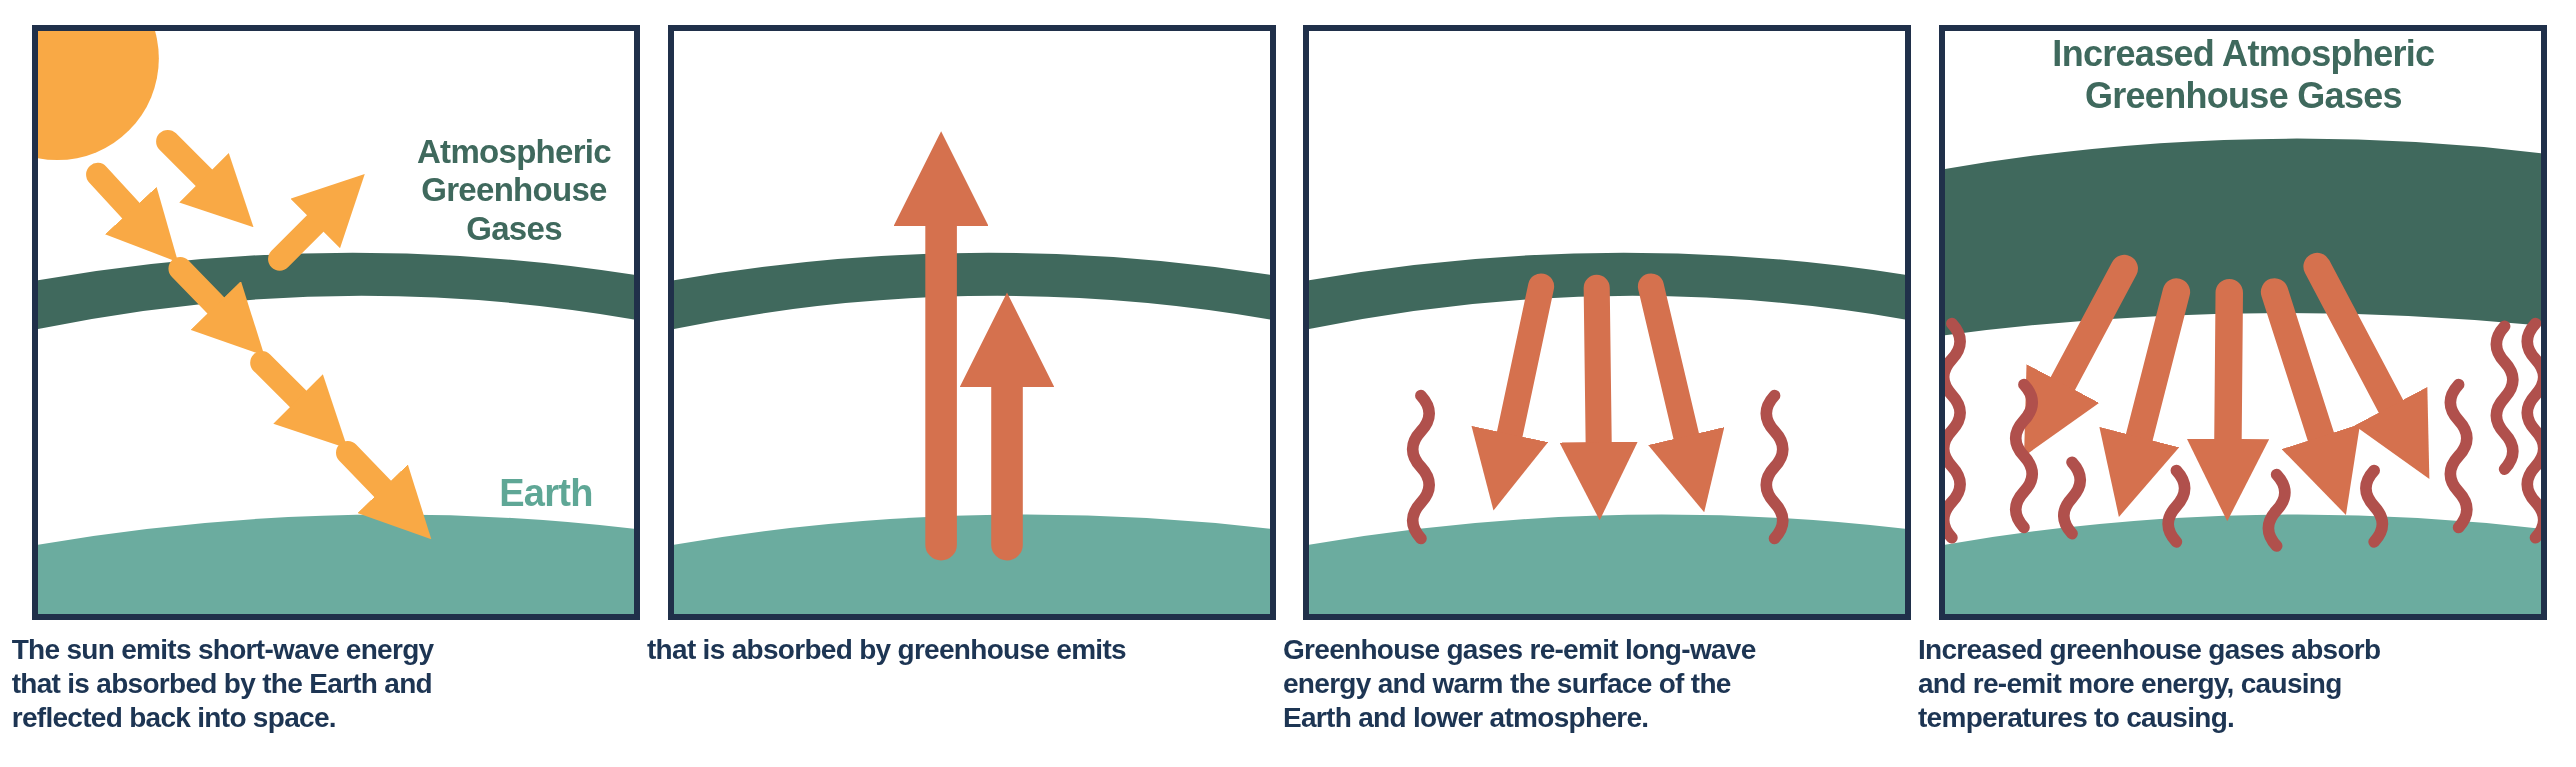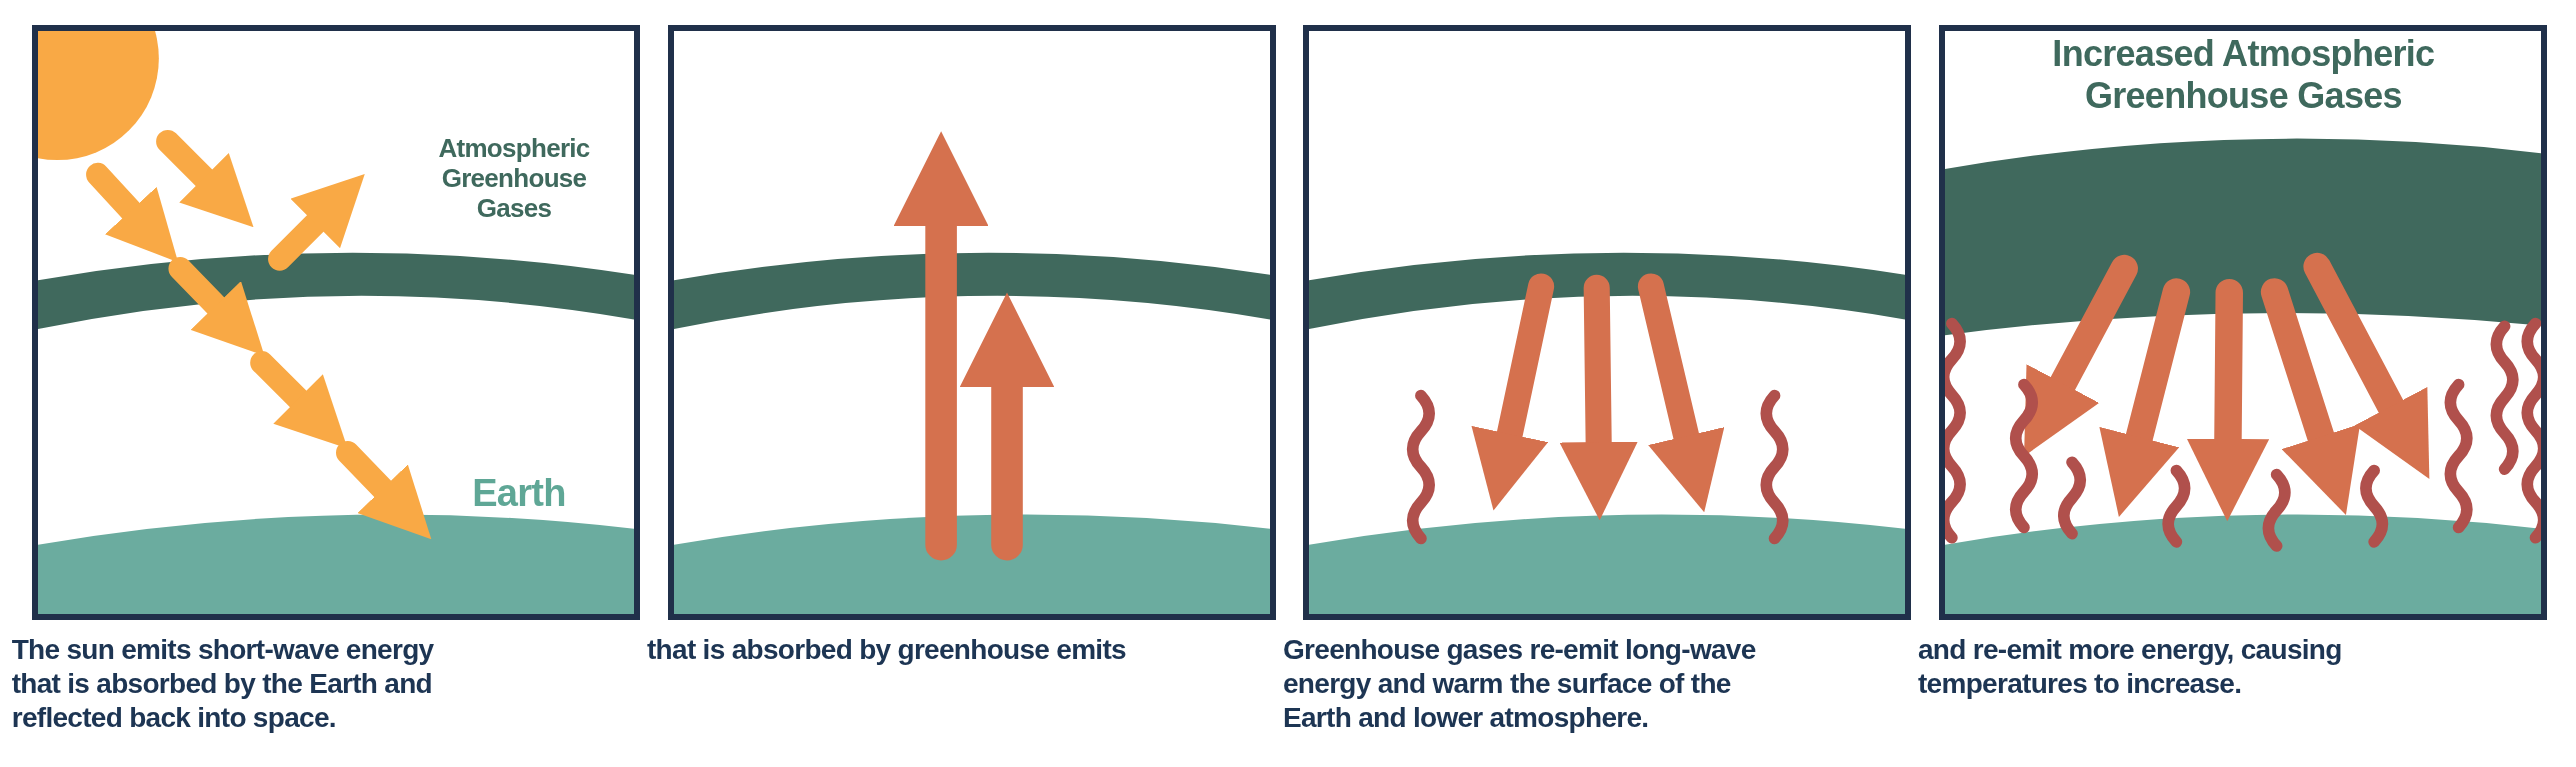--- a/index.html
+++ b/index.html
@@ -16,25 +16,25 @@
   .earth{fill:var(--earth-teal,#6BAC9F);}
   .sun{fill:var(--accent-orange,#F9A945);}
   line.sw{stroke:var(--accent-orange,#F9A945);stroke-linecap:round;}
   line.lw{stroke:var(--accent-salmon,#D5714E);stroke-linecap:round;}
   .heat{stroke:var(--heat-red,#B0504C);stroke-width:17;fill:none;stroke-linecap:round;}
   #head-sw path{fill:var(--accent-orange,#F9A945);}
   #head-lw path{fill:var(--accent-salmon,#D5714E);}
 
   .atm-label{
     position:absolute;left:349px;top:102px;width:254px;text-align:center;
-    font-weight:bold;font-size:26px;line-height:1.16;letter-spacing:-0.7px;
+    font-weight:bold;font-size:33px;line-height:1.16;letter-spacing:-0.7px;
     color:var(--label-green,#40695D);
   }
   .earth-label{
-    position:absolute;left:378px;top:441px;width:206px;text-align:center;
+    position:absolute;left:405px;top:441px;width:206px;text-align:center;
     font-weight:bold;font-size:38px;letter-spacing:-0.7px;
     color:var(--earth-label-teal,#5FA796);
   }
   .panel-title{
     position:absolute;left:6.9px;top:2px;width:583px;text-align:center;
     font-weight:bold;font-size:36px;line-height:1.18;letter-spacing:-0.7px;
     color:var(--label-green,#40695D);
   }
   .caption{
     position:absolute;top:633px;width:651px;text-align:left;
@@ -131,18 +131,19 @@
       <path class="heat" d="M748,515 q-24,26 0,52 t0,52 t0,52 t0,52"></path>
       <path class="heat" d="M815,430 q-24,26 0,52 t0,52 t0,52 t0,52"></path>
       <path class="heat" d="M860,426 q-24,26 0,52 t0,52 t0,52 t0,52 t0,52 t0,52"></path>
     </svg>
     <div class="panel-title">
       <span>Increased Atmospheric</span>
       <span>Greenhouse Gases</span>
     </div>
   </div>
   <div class="caption" style="left:1918px">
+    <span>Increased greenhouse gases absorb</span>
     <span>and re-emit more energy, causing</span>
-    <span>temperatures to increase.</span>
+    <span>temperatures to causing.</span>
   </div>
 
 </div>
 
 
 </body></html>

